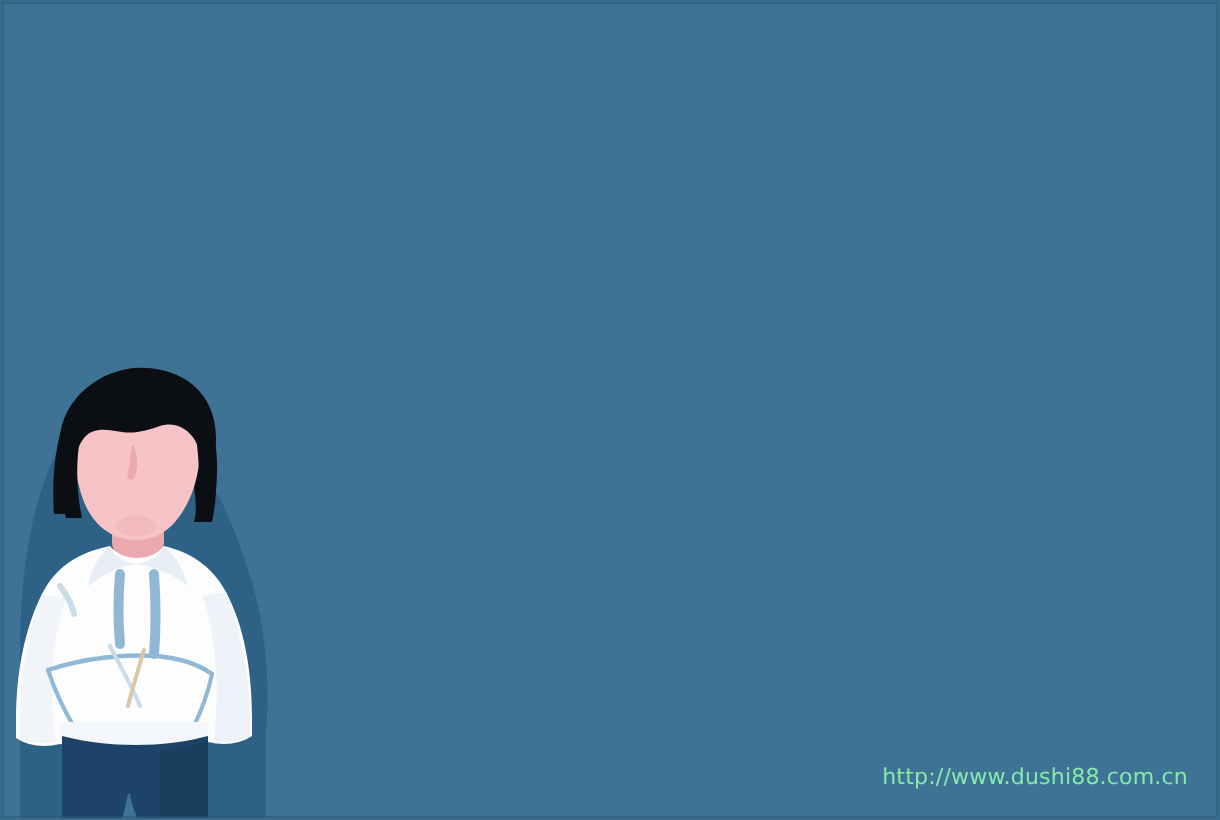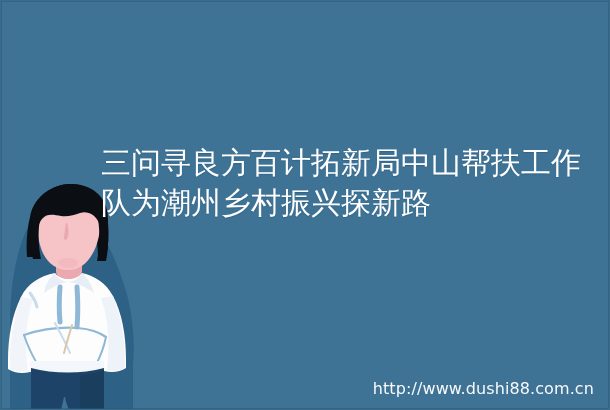--- a/index.html
+++ b/index.html
@@ -68,23 +68,23 @@
     white-space: normal;
     word-break: break-all;
   }
 
   
   #watermark {
     position: absolute;
     right: 16px;
     bottom: 13px;
     z-index: 25;
-    color: #ffffff;
+    color: #86efac;
     font-family: "DejaVu Sans", "Liberation Sans", sans-serif;
-    font-size: 16px;
+    font-size: 11px;
     line-height: 16px;
     letter-spacing: 0.1px;
     opacity: 0.96;
   }
 </style>
 </head>
 <body>
 
 <div id="canvas">
 
@@ -174,19 +174,18 @@
                  C 62 231, 63 226, 64 222 Z" fill="#3e7396"></path>
 
         <path d="M 31 196 C 38 199, 46 200, 54 200 L 54 235 L 31 235 Z" fill="#1d4468"></path>
 
         <path d="M 80 200 C 88 200, 97 198, 104 195 L 104 235 L 80 235 Z" fill="#173752" opacity="0.45"></path>
       </g>
 
     </svg>
   </div>
 
-  <div id="headline">三问寻良方百计拓新局中山帮扶工作队为潮州乡村振兴探新路</div>
 
   <div id="watermark">http://www.dushi88.com.cn</div>
 
   <div id="frame-border"></div>
 
 </div>
 
 </body></html>

